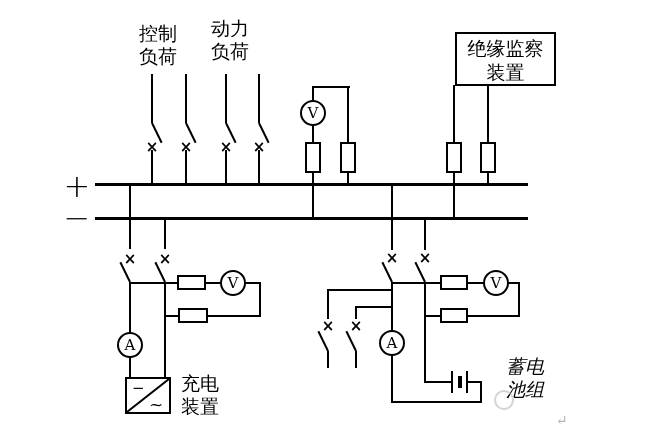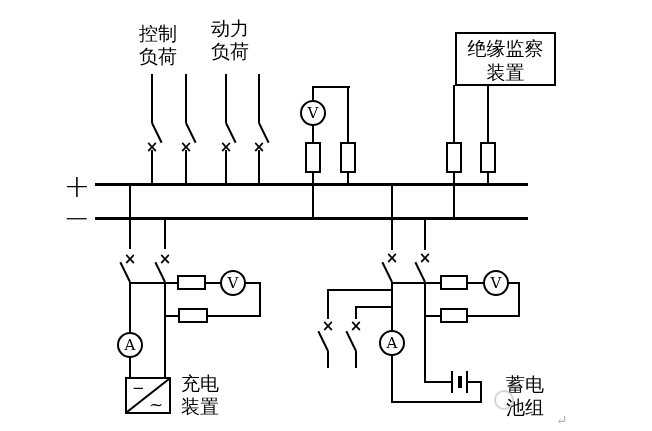--- a/index.html
+++ b/index.html
@@ -154,21 +154,21 @@
   <div class="w" style="left:466px;top:282px;width:18px;height:2px;"></div>
   <div class="w" style="left:508px;top:282px;width:12px;height:2px;"></div>
   <div class="w" style="left:518px;top:282px;width:2px;height:35px;"></div>
   <div class="w" style="left:467px;top:315px;width:53px;height:2px;"></div>
   <div class="w" style="left:424px;top:315px;width:18px;height:2px;"></div>
   <div class="fuse" style="left:440px;top:275px;width:28px;height:15px;"></div>
   <div class="fuse" style="left:440px;top:308px;width:28px;height:15px;"></div>
   <div class="meter" style="left:483px;top:270px;">
     <span>V</span>
   </div>
-  <div class="lbl" style="left:506px;top:373px;width:44px;">
+  <div class="lbl" style="left:506px;top:355px;width:44px;font-style:italic;">
     <div>蓄电</div>
     <div>池组</div>
   </div>
 
   <div class="w" style="left:327px;top:289px;width:66px;height:2px;"></div>
   <div class="w" style="left:327px;top:289px;width:2px;height:30px;"></div>
   <span class="xmark" style="left:320px;top:317px;">×</span>
   <div class="blade bot" style="left:327px;top:329px;"></div>
   <div class="w" style="left:327px;top:351px;width:2px;height:17px;"></div>
 

